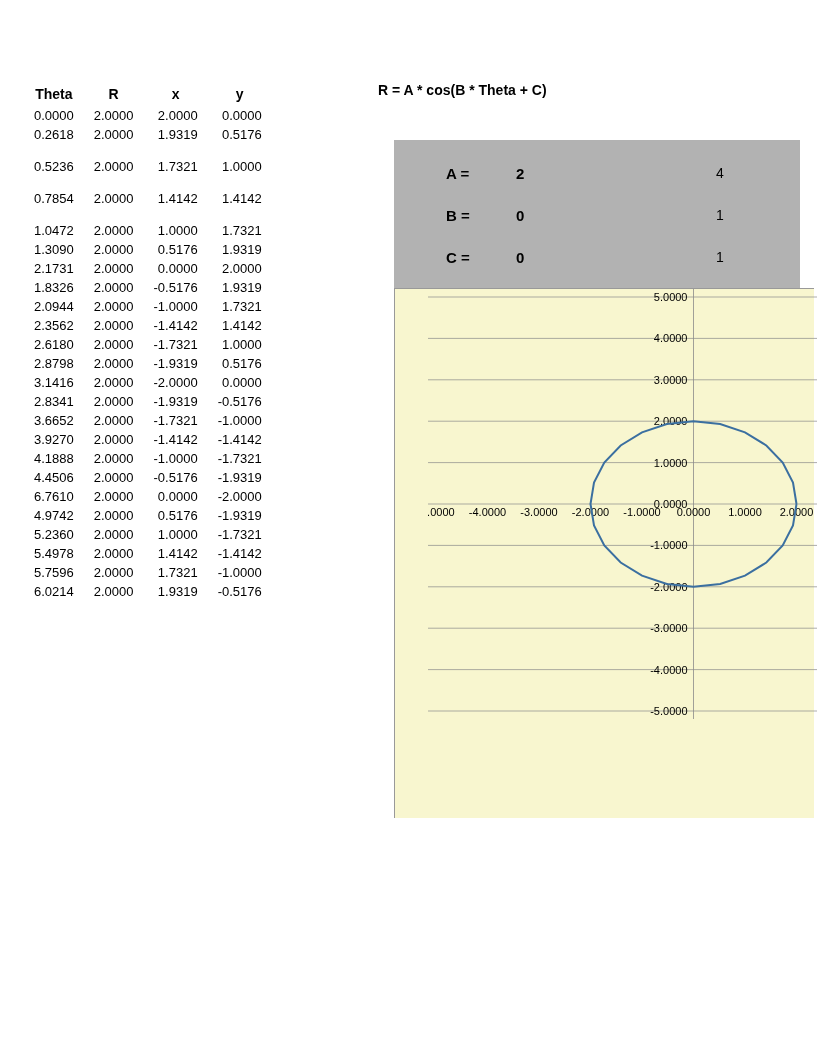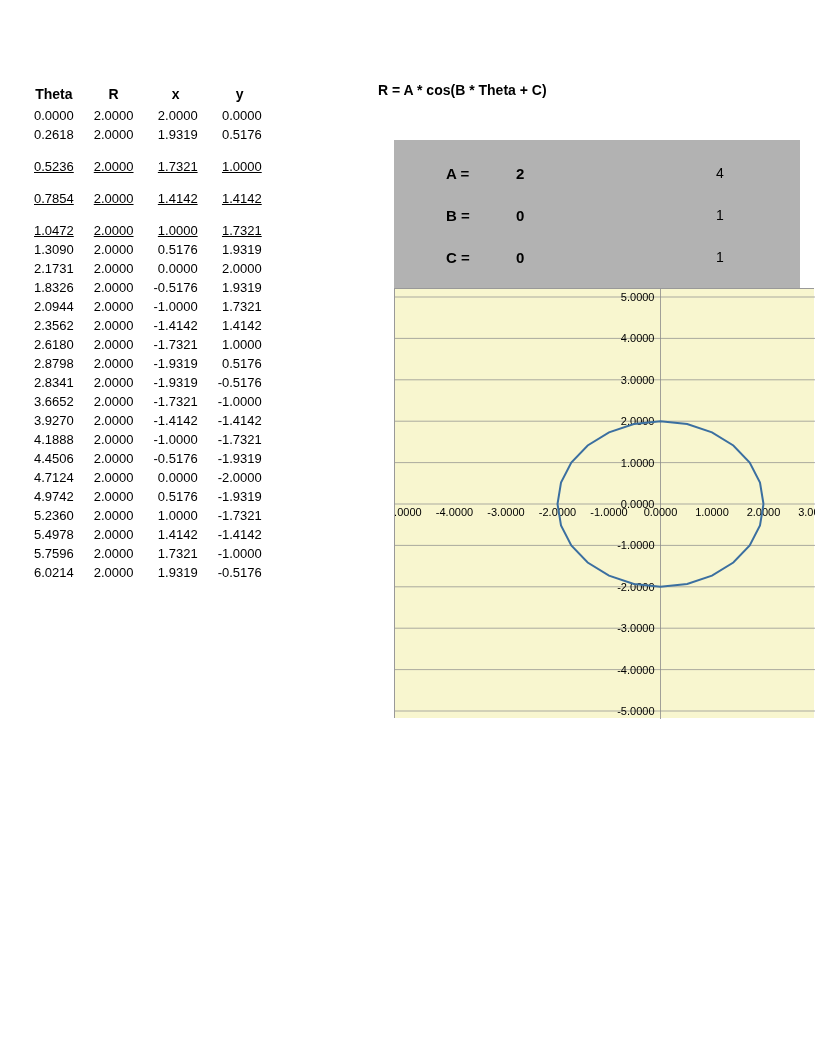--- a/index.html
+++ b/index.html
@@ -31,21 +31,20 @@
   }
   .datatable td {
     text-align: right;
     padding: 1px 10px;
     font-variant-numeric: tabular-nums;
     font-size: 13px;
     line-height: 17px;
   }
   .datatable tr.gap td {
     padding-top: 14px;
-    text-decoration: underline;
   }
 
   
   .formula {
     position: absolute;
     left: 378px;
     top: 82px;
     font-size: 14px;
     font-weight: bold;
   }
@@ -79,25 +78,26 @@
     margin-left: 140px;
     font-size: 14px;
   }
 
   
   .chart {
     position: absolute;
     left: 394px;
     top: 288px;
     width: 420px;
-    height: 430px;
+    height: 530px;
     border-left: 1px solid #999;
     border-top: 1px solid #999;
     background: #f8f6cf;
     box-sizing: border-box;
+    padding-left: 33px;
   }
   .chart svg {
     display: block;
   }
   .ytick text, .xtick text {
     font-size: 11px;
     fill: #000;
     font-family: Arial, Helvetica, sans-serif;
   }
 </style>
@@ -182,20 +182,26 @@
           <td>-1.7321</td>
           <td>1.0000</td>
         </tr>
         <tr>
           <td>2.8798</td>
           <td>2.0000</td>
           <td>-1.9319</td>
           <td>0.5176</td>
         </tr>
         <tr>
+          <td>3.1416</td>
+          <td>2.0000</td>
+          <td>-2.0000</td>
+          <td>0.0000</td>
+        </tr>
+        <tr>
           <td>2.8341</td>
           <td>2.0000</td>
           <td>-1.9319</td>
           <td>-0.5176</td>
         </tr>
         <tr>
           <td>3.6652</td>
           <td>2.0000</td>
           <td>-1.7321</td>
           <td>-1.0000</td>
@@ -212,21 +218,21 @@
           <td>-1.0000</td>
           <td>-1.7321</td>
         </tr>
         <tr>
           <td>4.4506</td>
           <td>2.0000</td>
           <td>-0.5176</td>
           <td>-1.9319</td>
         </tr>
         <tr>
-          <td>4.7124</td>
+          <td>6.7610</td>
           <td>2.0000</td>
           <td>0.0000</td>
           <td>-2.0000</td>
         </tr>
         <tr>
           <td>4.9742</td>
           <td>2.0000</td>
           <td>0.5176</td>
           <td>-1.9319</td>
         </tr>

